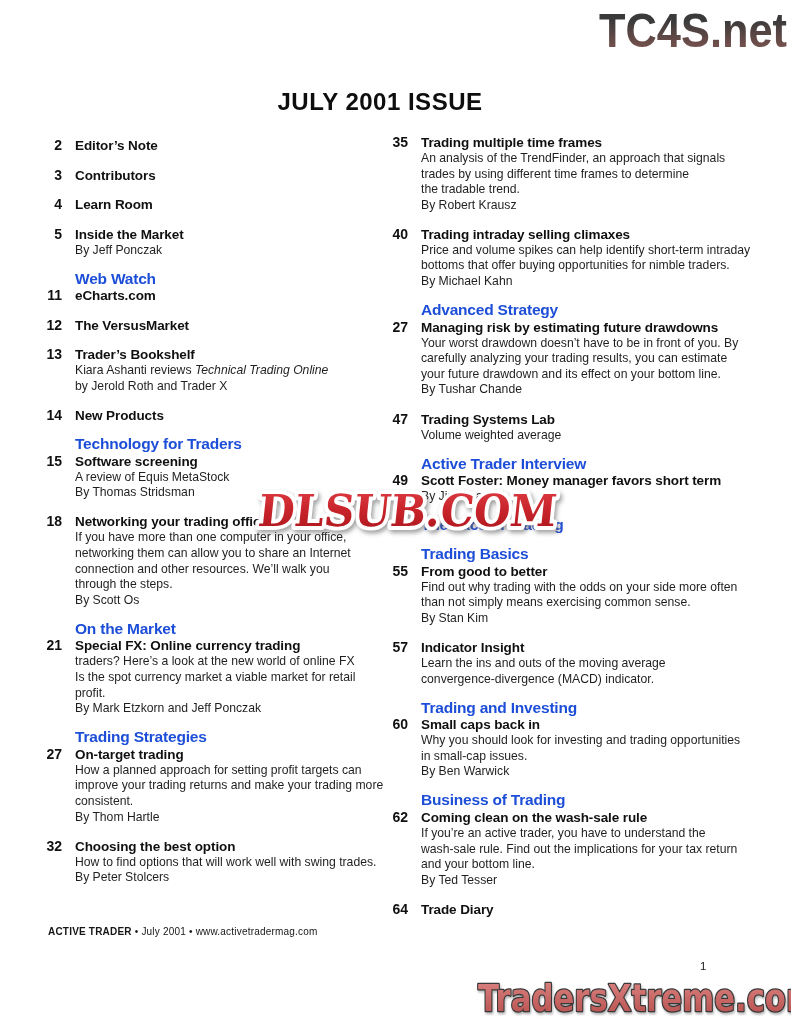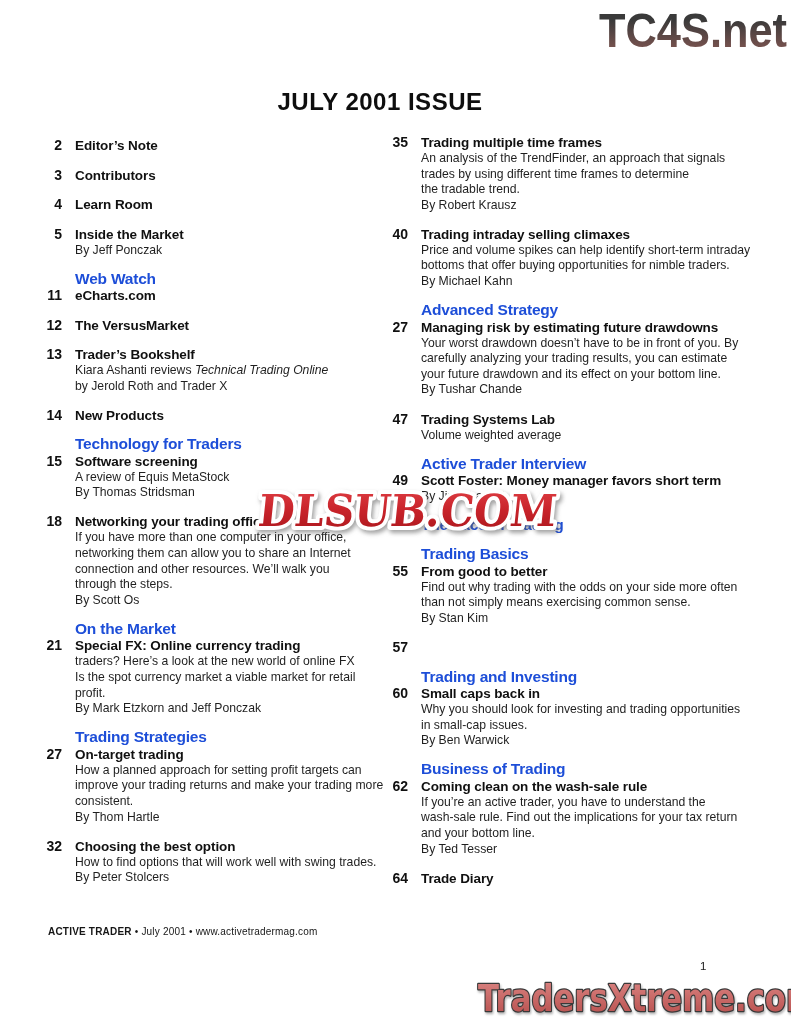--- a/index.html
+++ b/index.html
@@ -280,20 +280,25 @@
           <div class="title">From good to better</div>
           <div class="desc"><span>Find out why trading with the odds on your side more often</span></div>
           <div class="desc"><span>than not simply means exercising common sense.</span></div>
           <div class="byline">By Stan Kim</div>
         </div>
       </div>
     </div>
     <div class="entry">
       <div class="row">
         <div class="num">57</div>
+        <div class="body">
+          <div class="title">Indicator Insight</div>
+          <div class="desc"><span>Learn the ins and outs of the moving average</span></div>
+          <div class="desc"><span>convergence-divergence (MACD) indicator.</span></div>
+        </div>
       </div>
     </div>
     <div class="entry">
       <div class="section">Trading and Investing</div>
       <div class="row">
         <div class="num">60</div>
         <div class="body">
           <div class="title">Small caps back in</div>
           <div class="desc"><span>Why you should look for investing and trading opportunities</span></div>
           <div class="desc"><span>in small-cap issues.</span></div>

